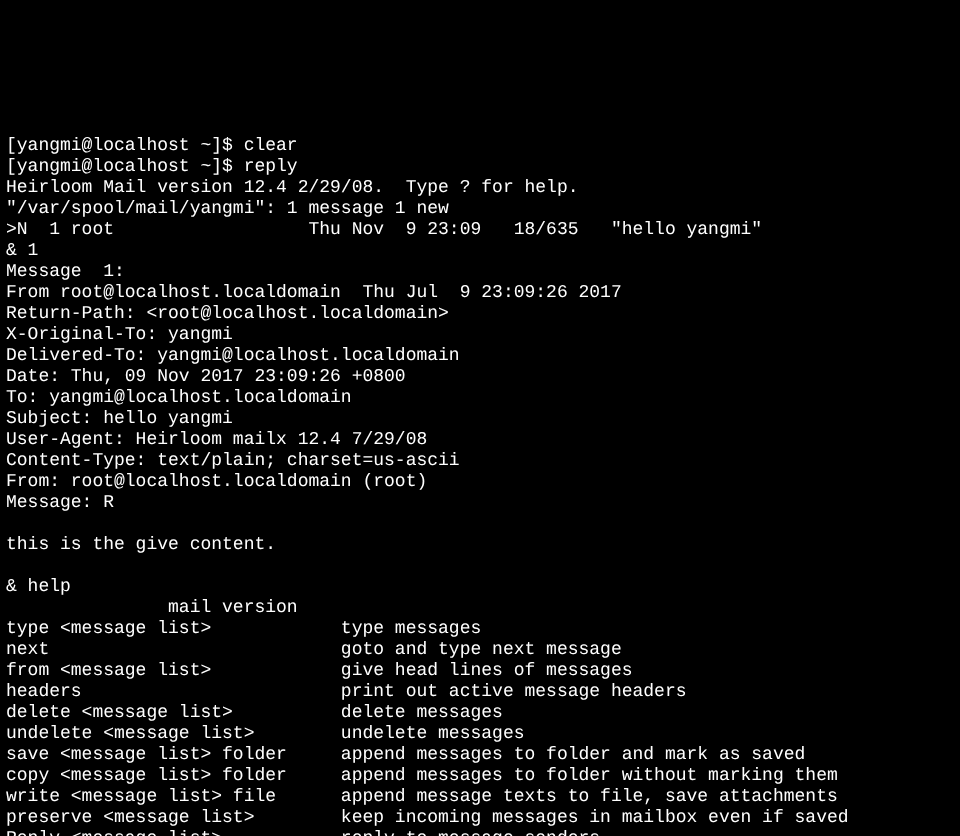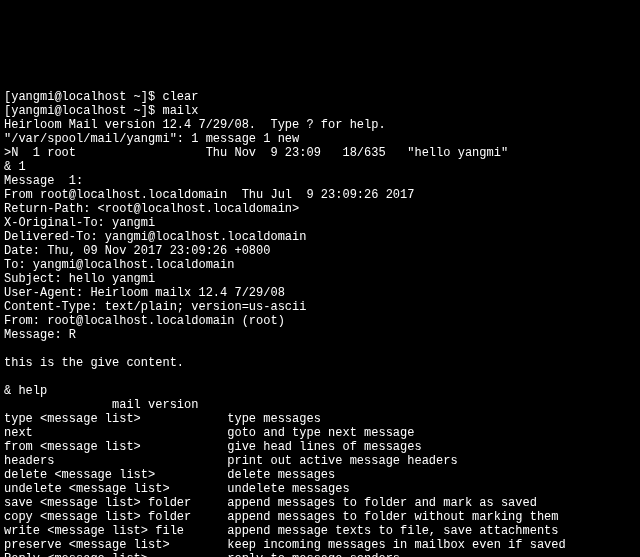--- a/index.html
+++ b/index.html
@@ -20,35 +20,35 @@
   }
   .line { white-space: pre; margin-top: 25px; }
 </style>
 </head>
 <body>
 
 
 
 <div class="term">
 <span class="line"><span>[yangmi@localhost ~]$ </span><span>clear</span></span>
-<span class="line"><span>[yangmi@localhost ~]$ </span><span>mailx</span></span>
-<span class="line">Heirloom Mail version 12.4 7/29/08.  Type ? for help.</span>
+<span class="line"><span>[yangmi@localhost ~]$ </span><span>reply</span></span>
+<span class="line">Heirloom Mail version 12.4 2/29/08.  Type ? for help.</span>
 <span class="line">"/var/spool/mail/yangmi": 1 message 1 new</span>
 <span class="line">&gt;N  1 root                  Thu Nov  9 23:09   18/635   "hello yangmi"</span>
 <span class="line">&amp; 1</span>
 <span class="line">Message  1:</span>
 <span class="line">From root@localhost.localdomain  Thu Jul  9 23:09:26 2017</span>
 <span class="line">Return-Path: &lt;root@localhost.localdomain&gt;</span>
 <span class="line">X-Original-To: yangmi</span>
 <span class="line">Delivered-To: yangmi@localhost.localdomain</span>
 <span class="line">Date: Thu, 09 Nov 2017 23:09:26 +0800</span>
 <span class="line">To: yangmi@localhost.localdomain</span>
 <span class="line">Subject: hello yangmi</span>
 <span class="line">User-Agent: Heirloom mailx 12.4 7/29/08</span>
-<span class="line">Content-Type: text/plain; version=us-ascii</span>
+<span class="line">Content-Type: text/plain; charset=us-ascii</span>
 <span class="line">From: root@localhost.localdomain (root)</span>
 <span class="line">Message: R</span>
 <span class="line"> </span>
 <span class="line">this is the give content.</span>
 <span class="line"> </span>
 <span class="line">&amp; help</span>
 <span class="line">               mail version</span>
 <div id="help-rows"><span class="line">type &lt;message list&gt;            type messages</span>
 <span class="line">next                           goto and type next message</span>
 <span class="line">from &lt;message list&gt;            give head lines of messages</span>

